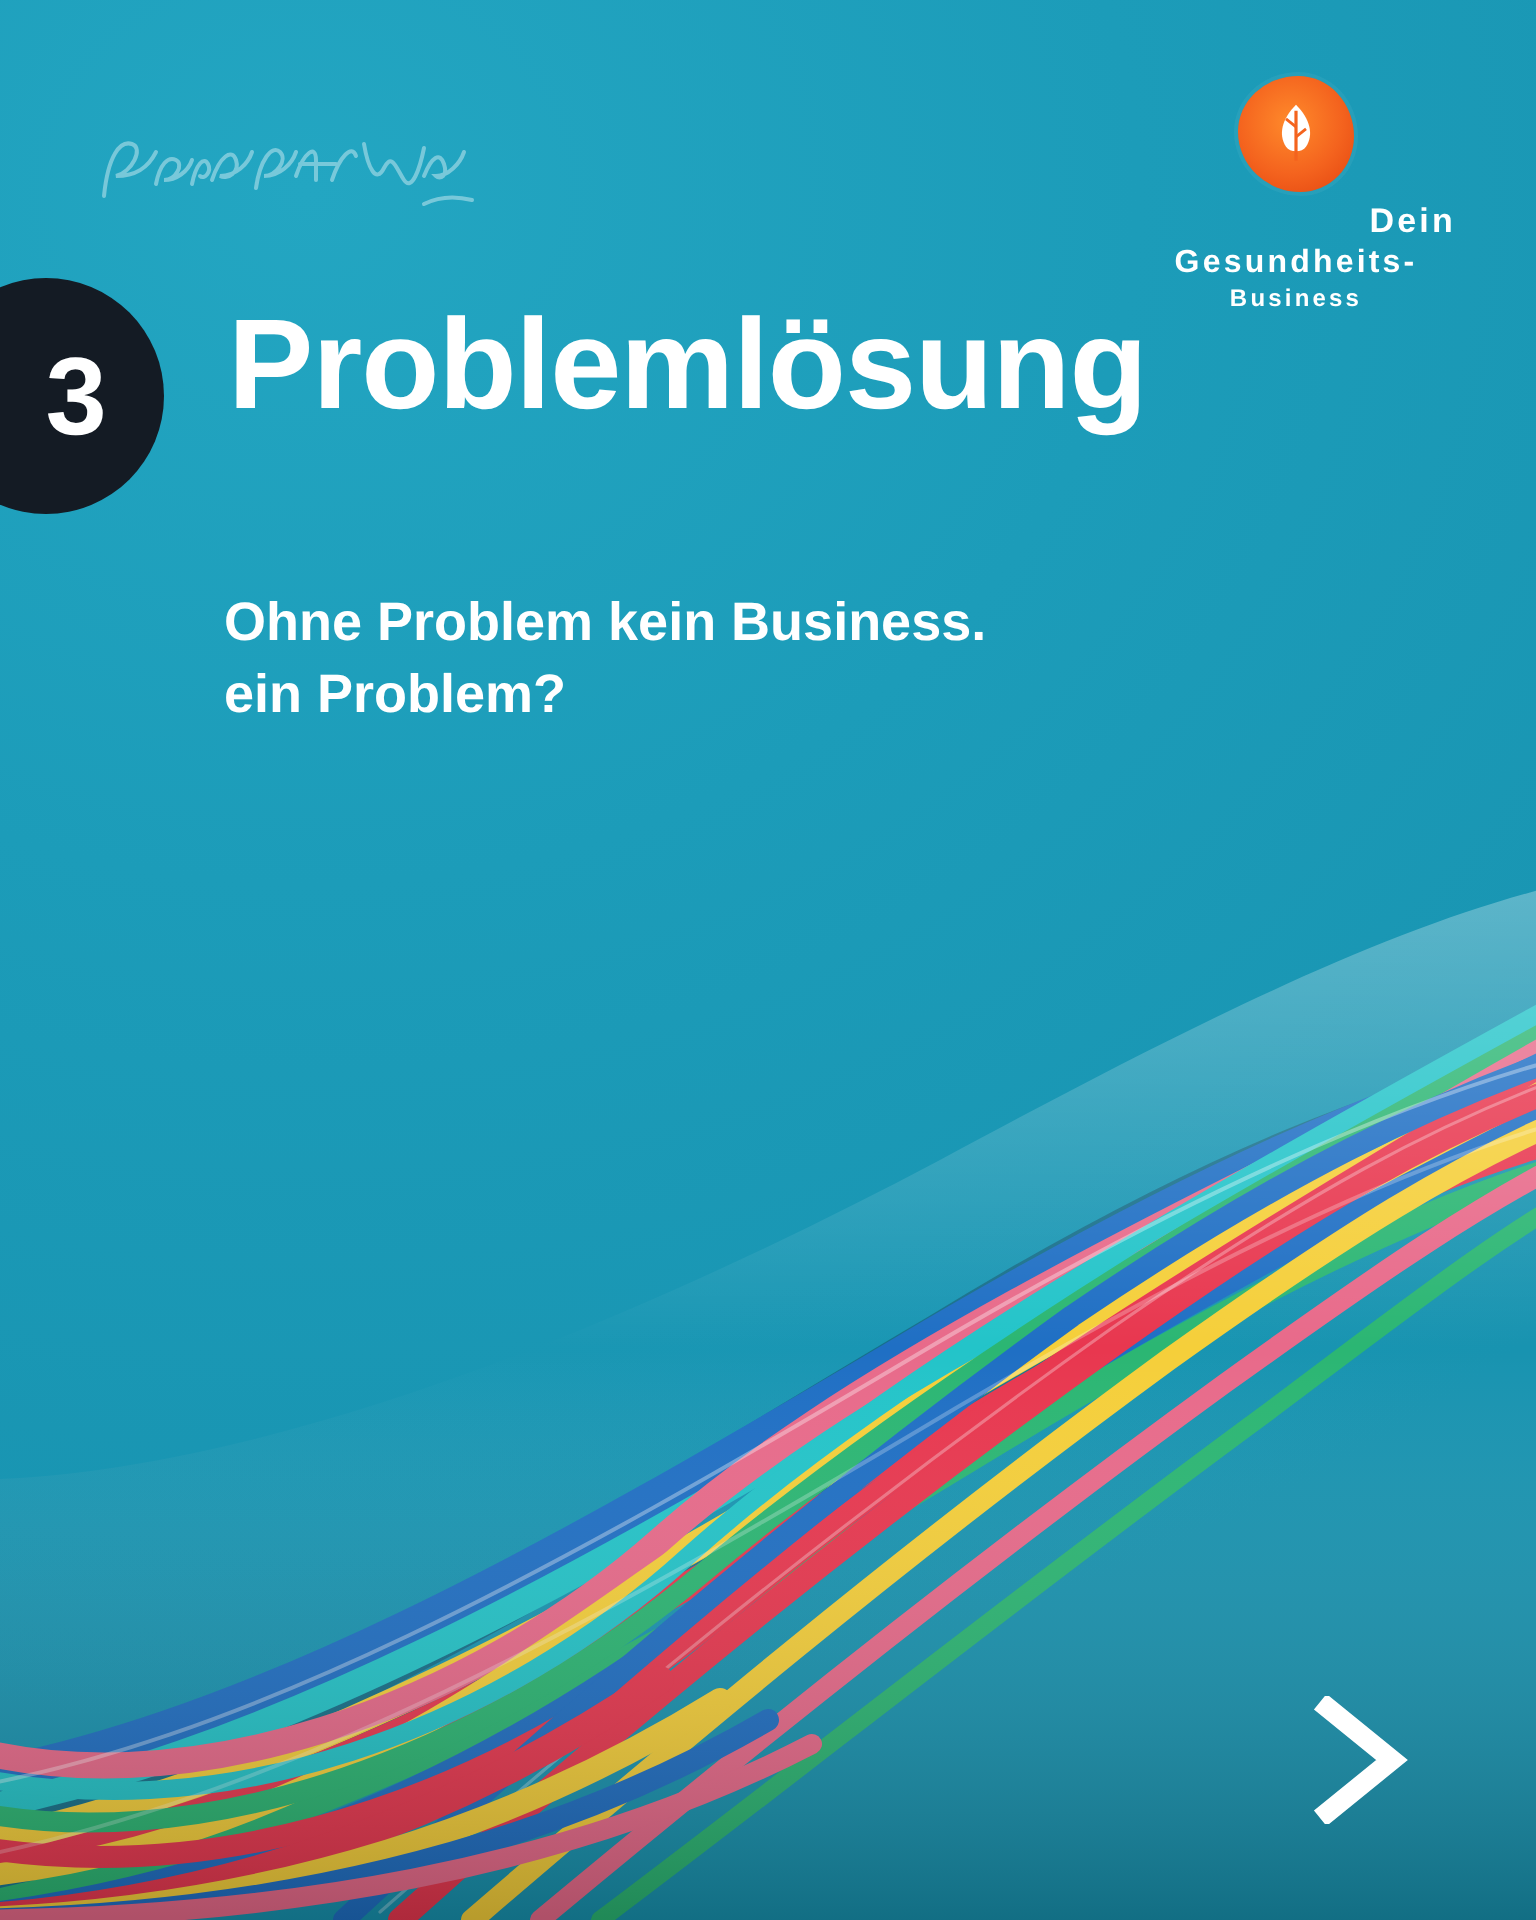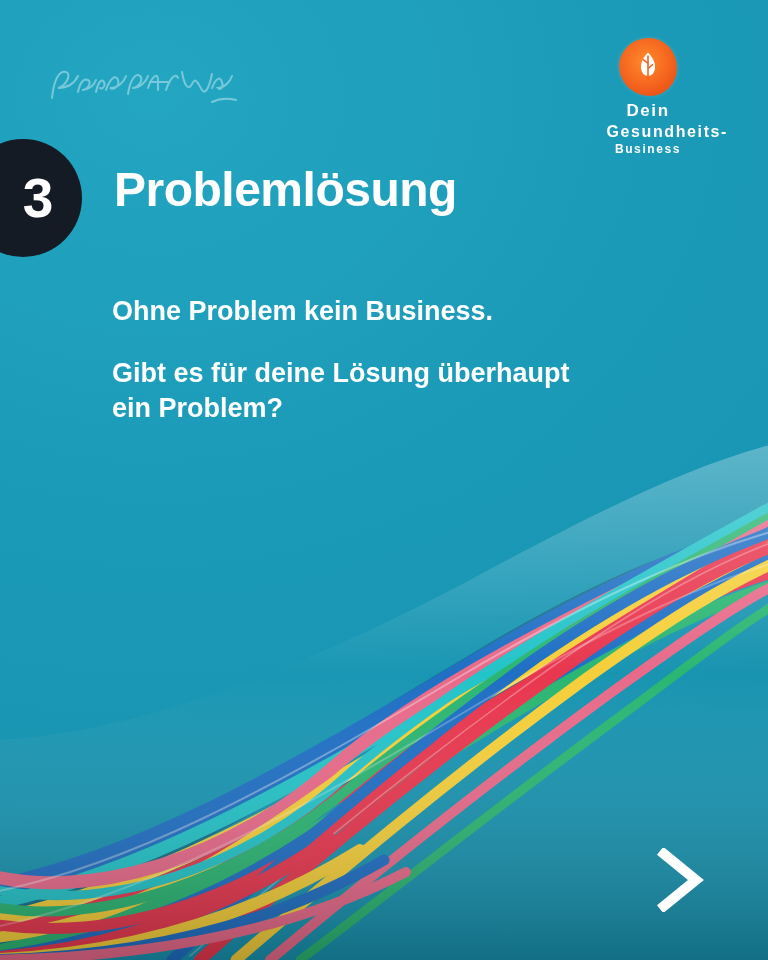--- a/index.html
+++ b/index.html
@@ -64,22 +64,22 @@
     transform: translate(-50%,-52%);
     width: 22px;
     height: 30px;
   }
   .logo-mark .leaf svg { width: 100%; height: 100%; display:block;}
   .logo-text {
     font-weight: bold;
     line-height: 1.28;
     letter-spacing: 1.6px;
   }
-  .logo-line-1 { font-size: 17px; }
-  .logo-line-2 { font-size: 16px; text-align: right; }
+  .logo-line-1 { font-size: 17px; text-align: right; }
+  .logo-line-2 { font-size: 16px; }
   .logo-line-3 { font-size: 12px; }
 
   
   .badge {
     position: absolute;
     left: -36px;
     top: 139px;
     width: 118px;
     height: 118px;
     border-radius: 50%;
@@ -93,23 +93,23 @@
     font-size: 55px;
     font-weight: bold;
     line-height: 1;
     padding-left: 30px;
   }
 
   
   .headline {
     position: absolute;
     left: 114px;
-    top: 166px;
-    color: #ffffff;
-    font-size: 48px;
+    top: 150px;
+    color: #ffffff;
+    font-size: 64px;
     font-weight: bold;
     letter-spacing: -0.5px;
     line-height: 1;
     white-space: nowrap;
   }
 
   
   .copy {
     position: absolute;
     left: 112px;
@@ -188,21 +188,20 @@
   </div>
 
   <div class="badge">
     <span class="badge-num">3</span>
   </div>
 
   <div class="headline">Problemlösung</div>
 
   <div class="copy">
     <p>Ohne Problem kein Business.</p>
-    <p class="para-gap">Gibt es für deine Lösung überhaupt</p>
     <p>ein Problem?</p>
   </div>
 
   <div class="photo">
     <svg viewBox="0 0 768 520" preserveAspectRatio="none" xmlns="http://www.w3.org/2000/svg" aria-hidden="true">
       <defs>
         <linearGradient id="shade" x1="0" y1="0" x2="0" y2="1">
           <stop offset="0%" stop-color="#ffffff" stop-opacity=".30"></stop>
           <stop offset="45%" stop-color="#ffffff" stop-opacity="0"></stop>
           <stop offset="100%" stop-color="#000000" stop-opacity=".25"></stop>

